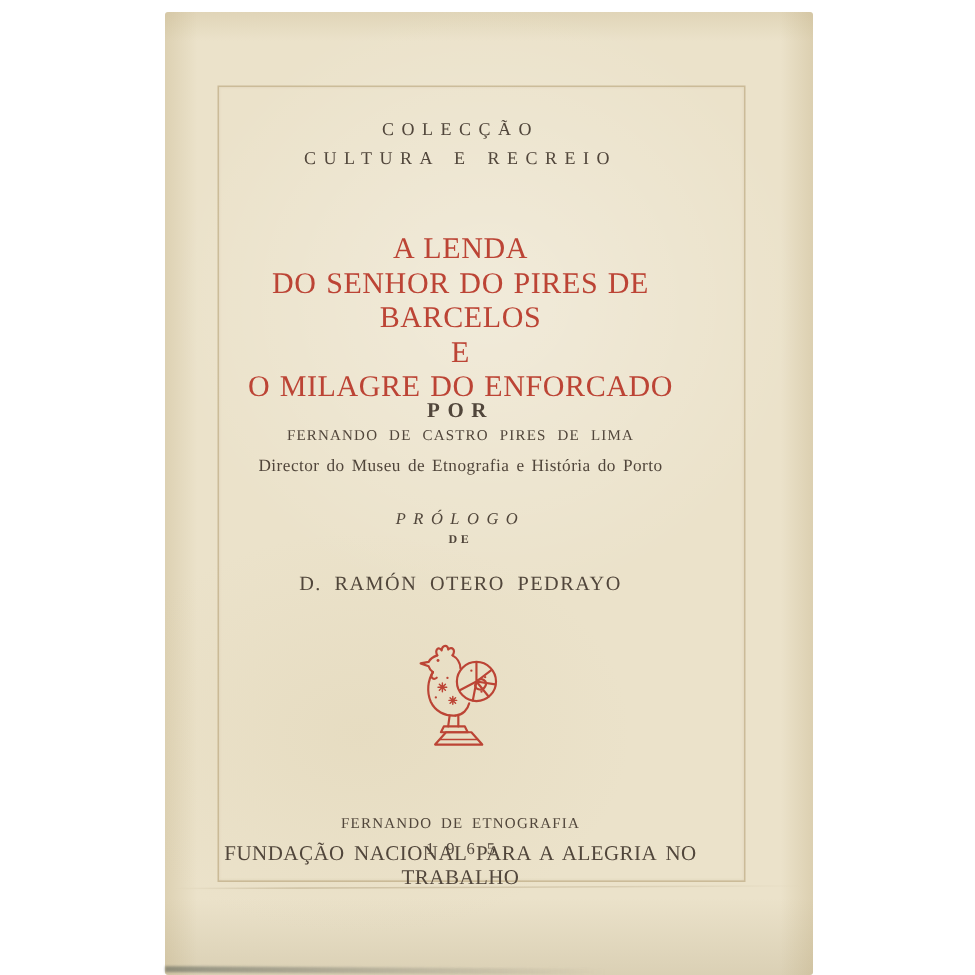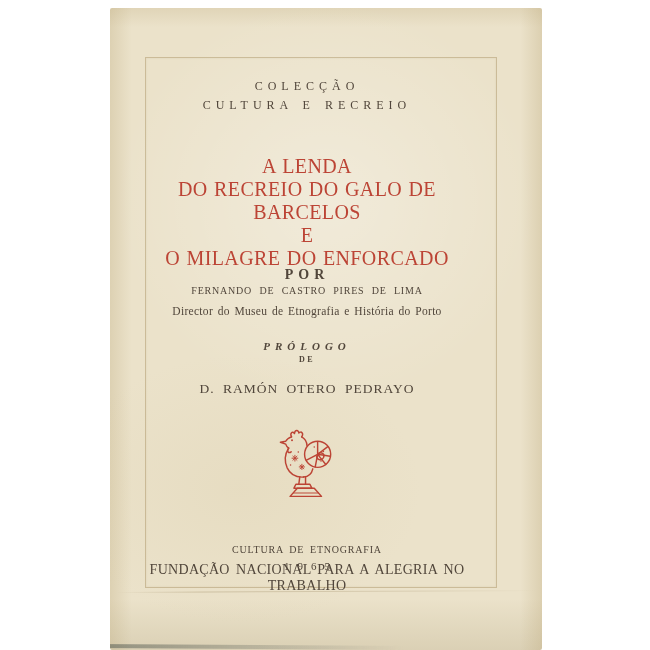--- a/index.html
+++ b/index.html
@@ -88,21 +88,20 @@
     top:297px;
     font-size:11.5px;
     letter-spacing:.3px;
     word-spacing:1.5px;
   }
   .prologo{
     top:332px;
     font-style:italic;
     font-size:11px;
     letter-spacing:5px;
-    font-weight:bold;
   }
   .de{
     top:347px;
     font-size:8px;
     font-weight:bold;
     letter-spacing:2.5px;
   }
   .pedrayo{
     top:373px;
     font-size:13.5px;
@@ -140,21 +139,21 @@
 <div class="cover">
   <div class="frame"></div>
 
   <div class="tb collection">
     <div>COLECÇÃO</div>
     <div>CULTURA E RECREIO</div>
   </div>
 
   <div class="tb title">
     <div>A LENDA</div>
-    <div>DO RECREIO DO GALO DE BARCELOS</div>
+    <div>DO SENHOR DO PIRES DE BARCELOS</div>
     <div>E</div>
     <div>O MILAGRE DO ENFORCADO</div>
   </div>
 
   <div class="tb por">POR</div>
   <div class="tb author">FERNANDO DE CASTRO PIRES DE LIMA</div>
   <div class="tb role">Director do Museu de Etnografia e História do Porto</div>
 
   <div class="tb prologo">PRÓLOGO</div>
   <div class="tb de">DE</div>
@@ -196,17 +195,17 @@
 
         <path d="M18.5,58 L33,58 L35,62 L16.5,62 Z"></path>
 
         <path d="M20,62 L37.5,62 L45,70.5 L12.5,70.5 Z"></path>
         <path d="M16,67 h26" stroke-width="1"></path>
       </g>
     </svg>
   </div>
 
   <div class="tb imprint-publisher">FUNDAÇÃO NACIONAL PARA A ALEGRIA NO TRABALHO</div>
-  <div class="tb imprint-dept">CULTURA DE ETNOGRAFIA</div>
+  <div class="tb imprint-dept">FERNANDO DE ETNOGRAFIA</div>
   <div class="tb imprint-year">1965</div>
 
   <div class="crease"></div>
 </div>
 
 </body></html>

